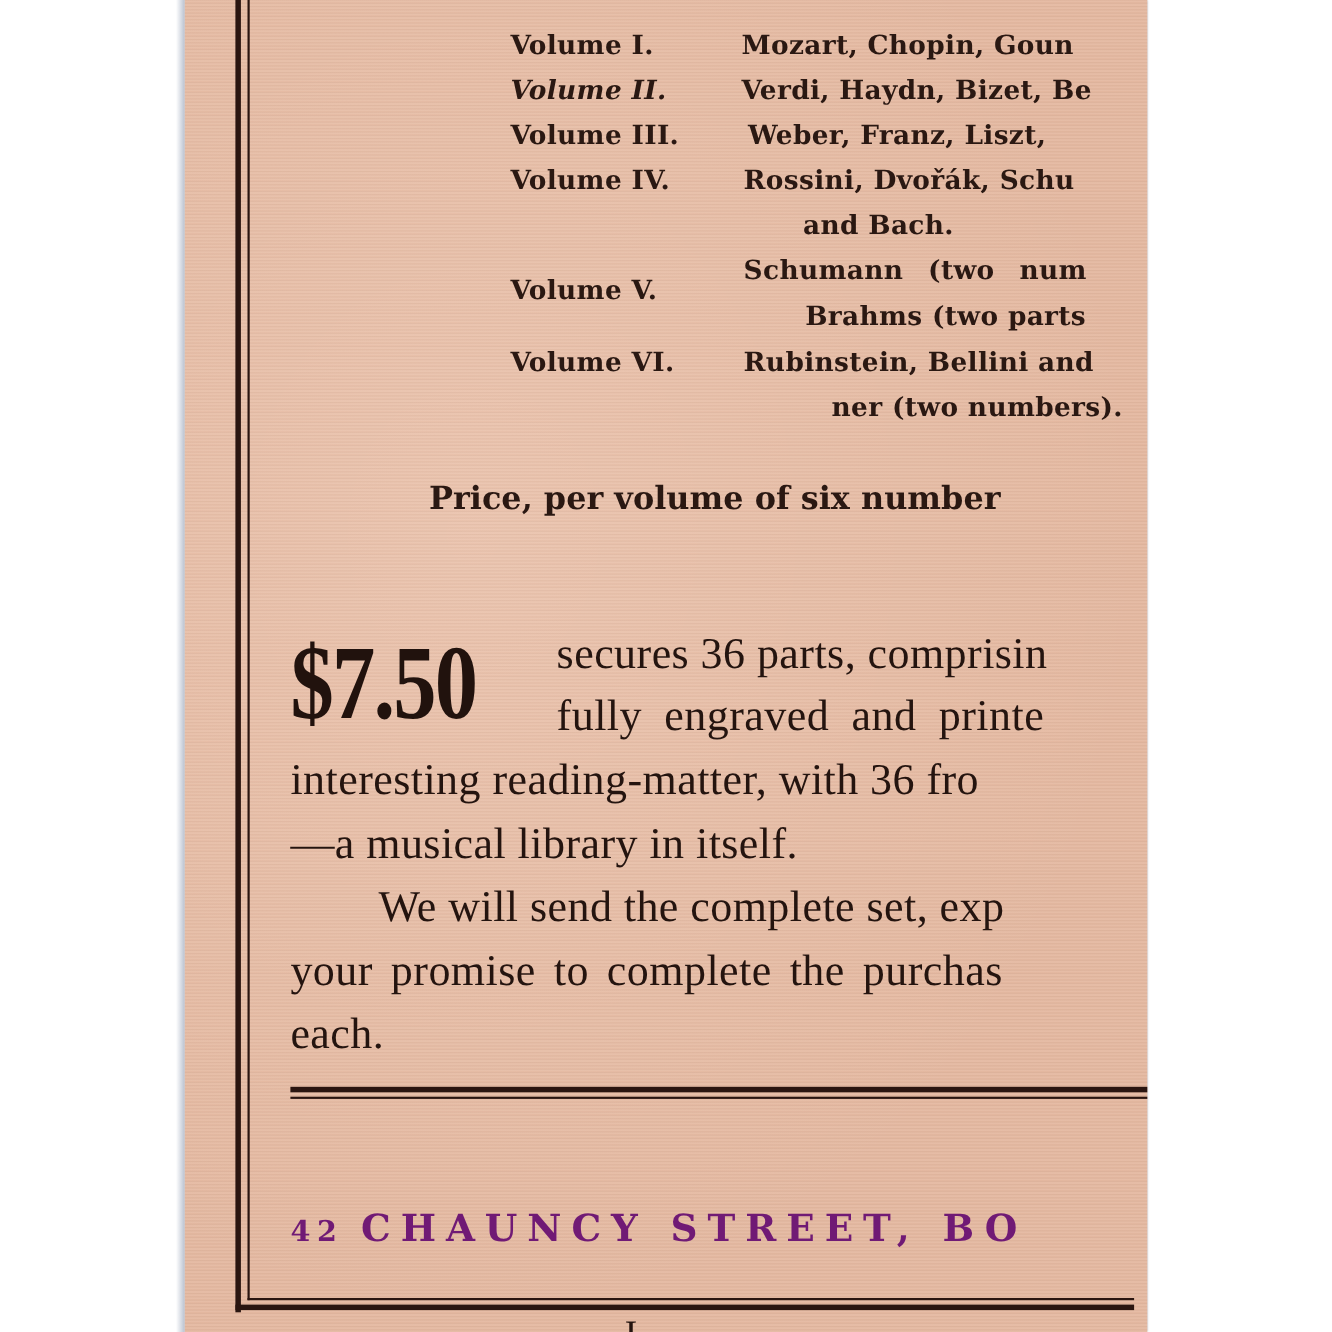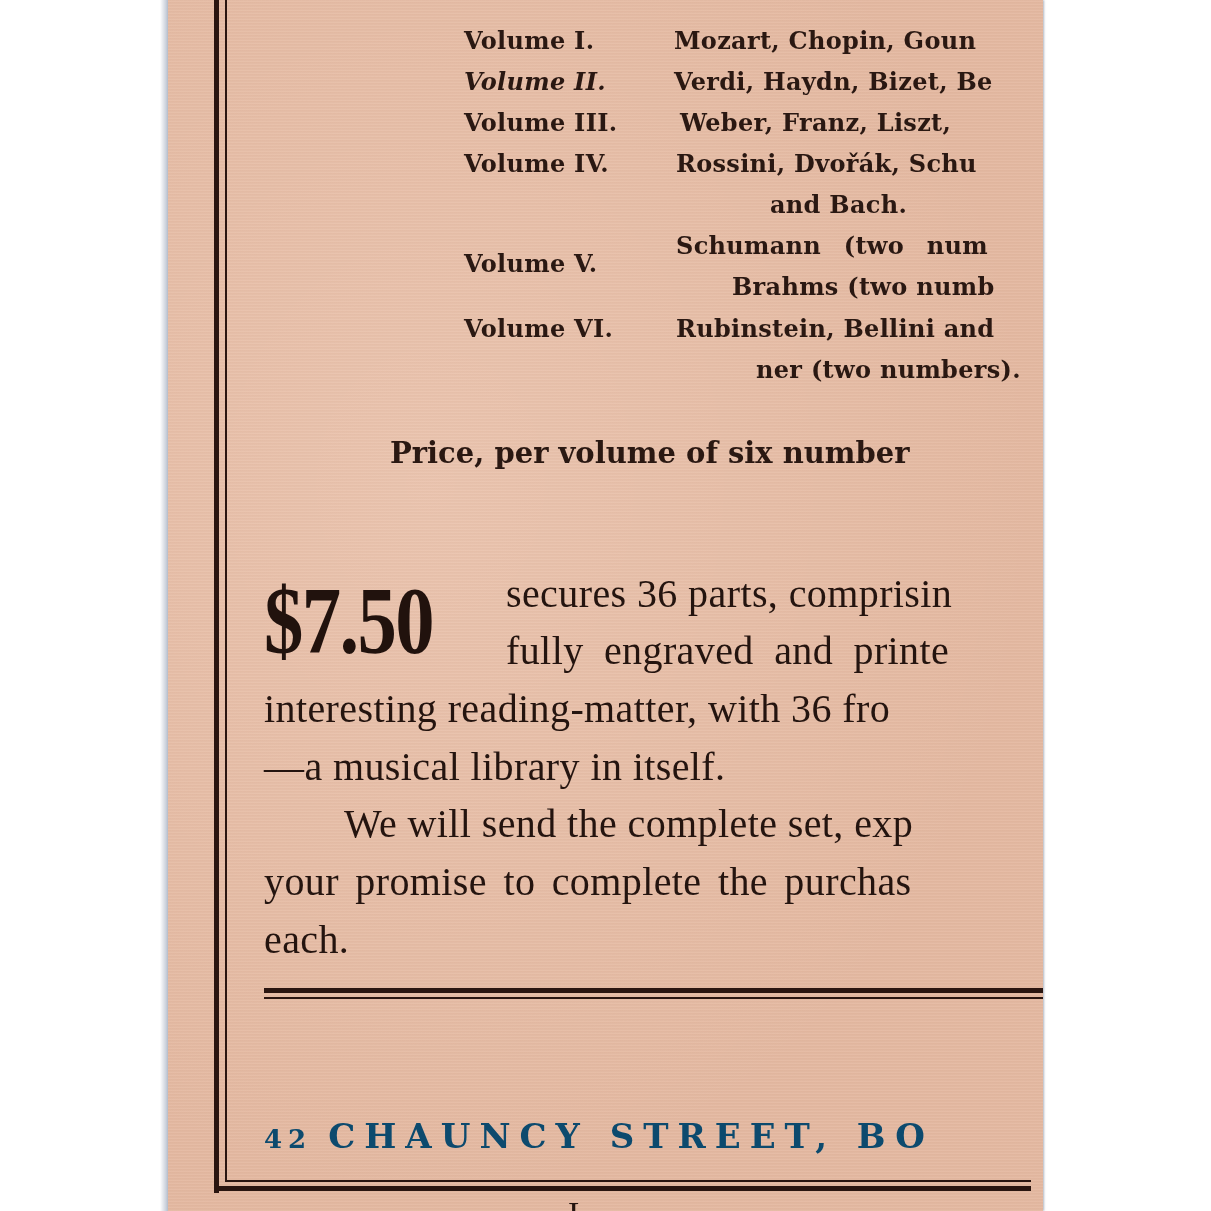--- a/index.html
+++ b/index.html
@@ -51,21 +51,21 @@
     }
     .rule { position: absolute; left: 96px; width: 780px; background: #2a1510; }
     .company {
       position: absolute; left: 96px; top: 1030px; white-space: nowrap;
       font-family: "DejaVu Serif", serif; font-weight: bold;
       font-size: 44px; color: #22130e; letter-spacing: 15px;
     }
     .address {
       position: absolute; left: 96px; top: 1097px; white-space: nowrap;
       font-family: "DejaVu Serif", serif; font-weight: bold;
-      font-size: 34px; color: #0c4a6e; letter-spacing: 9px; margin-top: 19px;
+      font-size: 34px; color: #701a75; letter-spacing: 9px;
     }
     .address .num { font-size: 26px; letter-spacing: 6px; margin-right: 16px; }
     .below-text {
       position: absolute; left: 400px; top: 1195px; white-space: nowrap;
       font-family: "Liberation Serif", serif; font-size: 34px; color: #24140f;
     }
   </style>
 </head>
 <body>
 
@@ -84,25 +84,25 @@
     <span class="vol-text" style="left:506px;top:26px;">Mozart, Chopin, Goun</span>
 
     <span class="vol-label" style="left:296px;top:67px;font-style:italic;">Volume II.</span>
     <span class="vol-text" style="left:506px;top:67px;">Verdi, Haydn, Bizet, Be</span>
 
     <span class="vol-label" style="left:296px;top:108px;">Volume III.</span>
     <span class="vol-text" style="left:512px;top:108px;">Weber, Franz, Liszt, </span>
 
     <span class="vol-label" style="left:296px;top:149px;">Volume IV.</span>
     <span class="vol-text" style="left:508px;top:149px;">Rossini, Dvořák, Schu</span>
-    <span class="vol-cont" style="left:562px;top:190px;margin-left:40px;">and Bach.</span>
+    <span class="vol-cont" style="left:562px;top:190px;">and Bach.</span>
 
     <span class="vol-label" style="left:296px;top:231px;margin-top:18px;">Volume V.</span>
     <span class="vol-text" style="left:508px;top:231px;word-spacing:14px;">Schumann (two num</span>
-    <span class="vol-cont" style="left:564px;top:272px;">Brahms (two numb</span>
+    <span class="vol-cont" style="left:564px;top:272px;">Brahms (two parts</span>
 
     <span class="vol-label" style="left:296px;top:314px;">Volume VI.</span>
     <span class="vol-text" style="left:508px;top:314px;">Rubinstein, Bellini and</span>
     <span class="vol-cont" style="left:588px;top:355px;">ner (two numbers).</span>
   </div>
 
   <div class="price-line">Price, per volume of six number</div>
 
   <div class="big-price">$7.50</div>
   <div class="body-line" style="left:338px;top:570px;">secures 36 parts, comprisin</div>

